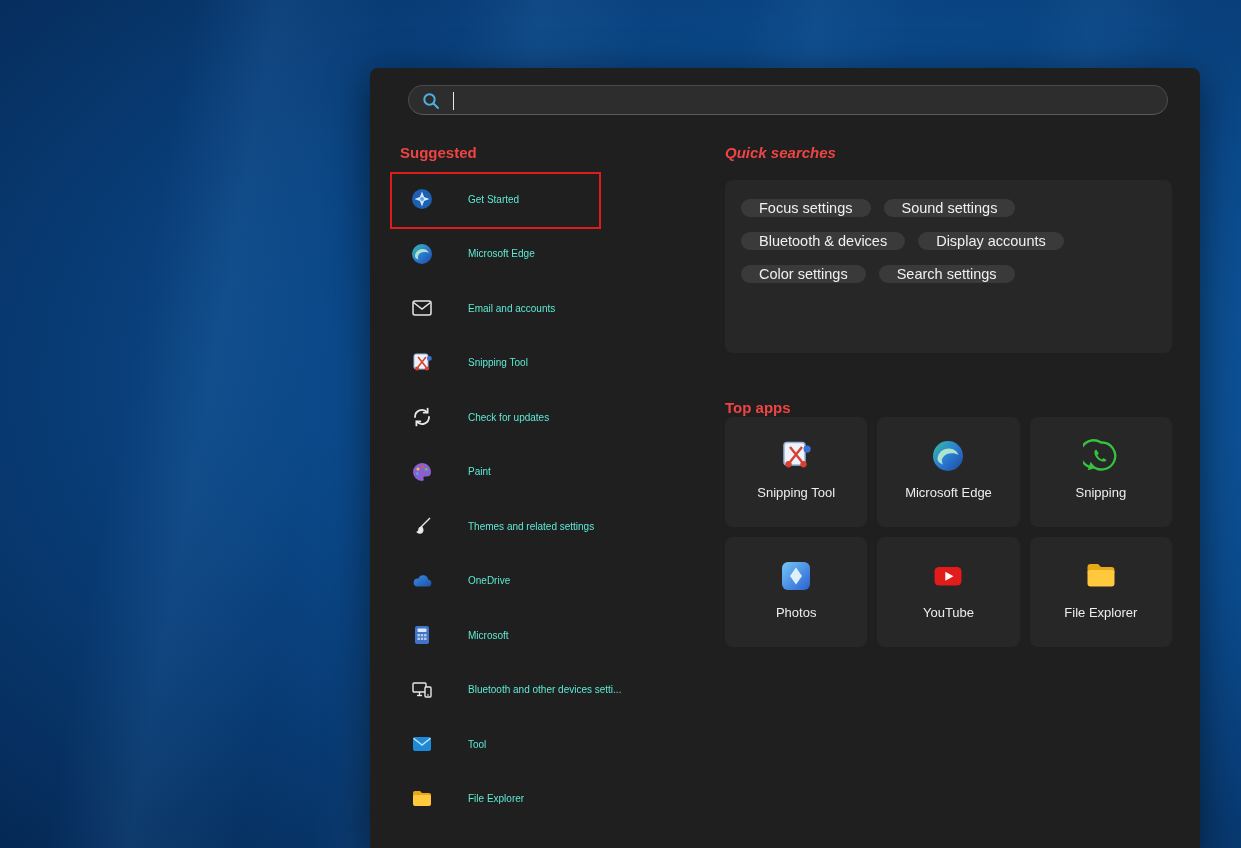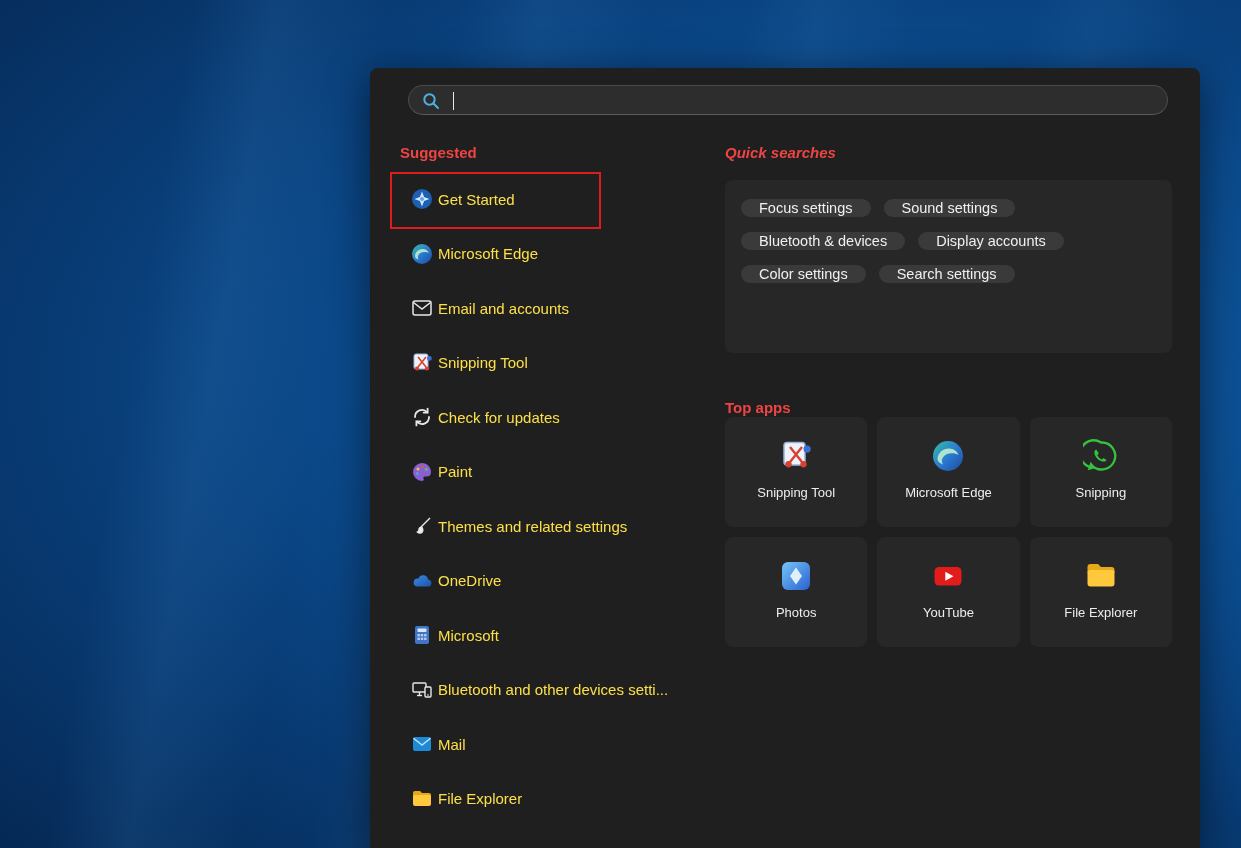--- a/index.html
+++ b/index.html
@@ -36,21 +36,21 @@
   
   .hdr { position:absolute; font-size:15px; font-weight:700; color:#ef4444; }
   .hdr-suggested { left:30px; top:76px; }
   .hdr-quick { left:355px; top:76px;font-style:italic; }
   .hdr-topapps { left:355px; top:315px;margin-top:16px; }
   
   .suggest-list { position:absolute; left:20px; top:104px; width:320px; }
   .srow { height:54.5px; display:flex; align-items:center; padding-left:20px; cursor:pointer; border-radius:6px; }
   .icon24 { width:24px; height:24px; flex:0 0 24px; display:inline-block; }
   .icon24 svg { width:24px; height:24px; display:block; }
-  .slabel { margin-left:4px; font-size:15px; color:#fde047; white-space:nowrap; }
+  .slabel { margin-left:34px; font-size:10px; color:#5eead4; white-space:nowrap; }
   .annotation-box {
     position:absolute; left:20px; top:104px; width:211px; height:57px;
     pointer-events:none; border:2px solid #de1c1c;
   }
   
   .qs-card {
     position:absolute; left:355px; top:112px; width:447px; height:173px;
     background:#272727; border-radius:8px; padding:19px 16px;
     display:flex; flex-wrap:wrap; gap:15px 13px; align-content:flex-start;
   }
@@ -224,21 +224,21 @@
       <span class="slabel">Bluetooth and other devices setti...</span>
     </div>
 
     <div class="srow">
       <span class="icon24">
         <svg viewBox="0 0 24 24">
           <rect x="3" y="5" width="18" height="14" rx="2" fill="#1e8ad6"></rect>
           <path d="M3.5 6.2 L12 13 L20.5 6.2" stroke="#bfe3f7" stroke-width="1.4" fill="none"></path>
         </svg>
       </span>
-      <span class="slabel">Mail</span>
+      <span class="slabel">Tool</span>
     </div>
 
     <div class="srow">
       <span class="icon24">
         <svg viewBox="0 0 24 24">
           <path d="M3 6a2 2 0 0 1 2-2h5l2 2h7a2 2 0 0 1 2 2v2H3z" fill="#e7a918"></path>
           <rect x="3" y="8" width="18" height="11" rx="2" fill="#ffc83d"></rect>
         </svg>
       </span>
       <span class="slabel">File Explorer</span>

